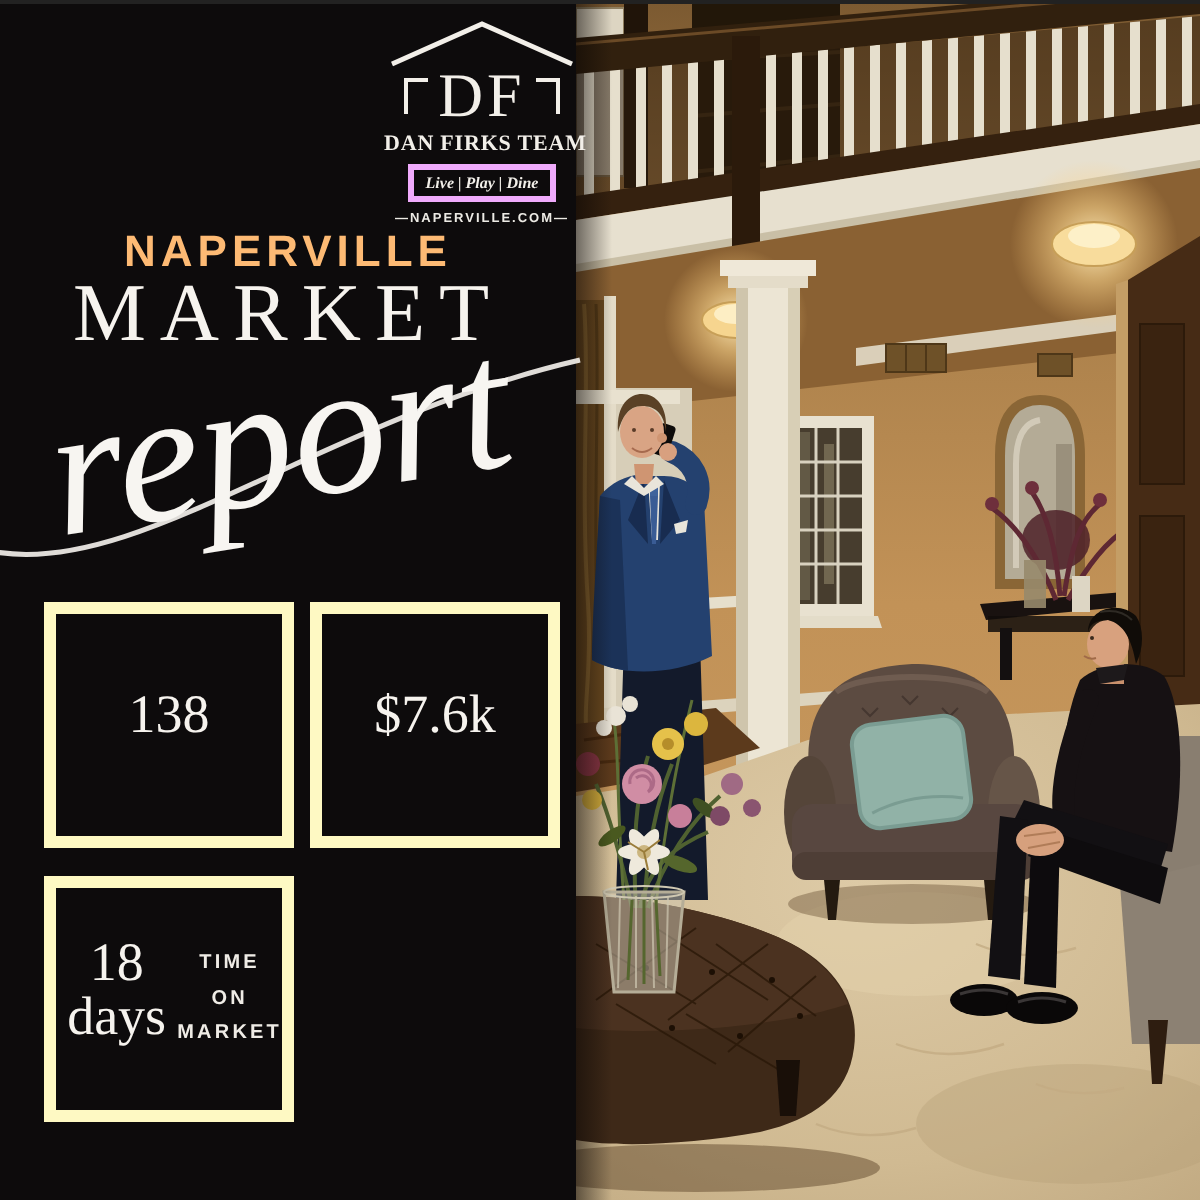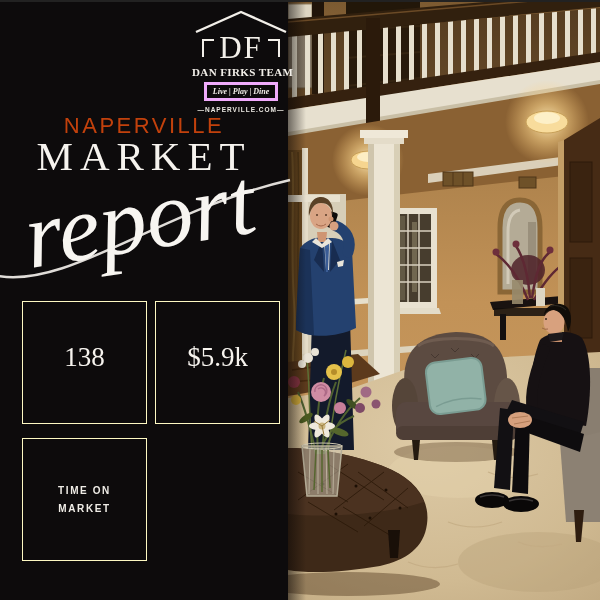--- a/index.html
+++ b/index.html
@@ -7,29 +7,29 @@
           font-family:"Liberation Sans",sans-serif;margin:2px auto;}
   .photo{position:absolute;left:288px;top:0;width:312px;height:600px;display:block;}
   
   .logo{position:absolute;left:192px;top:6px;width:98px;color:#f2efe9;text-align:center;}
   .logo svg{display:block;margin:0 auto;overflow:visible;}
   .team{font-family:"Liberation Serif",serif;font-weight:700;font-size:11px;letter-spacing:.4px;margin-top:2px;white-space:nowrap;}
   .tagline{display:inline-block;border:3px solid #f0abfc;font-family:"Liberation Serif",serif;
            font-style:italic;font-weight:700;font-size:8px;padding:2px 6px;margin-top:4px;white-space:nowrap;}
   .website{font-size:6.5px;font-weight:700;letter-spacing:1px;margin-top:5px;white-space:nowrap;color:#eceae4;}
   
-  .location{position:absolute;left:0;top:111px;width:288px;text-align:center;color:#c2410c;
-            font-size:22px;font-weight:400;letter-spacing:2.5px;}
+  .location{position:absolute;left:0;top:111px;width:288px;text-align:center;color:#fdba74;
+            font-size:22px;font-weight:700;letter-spacing:2.5px;}
   .headline{position:absolute;left:0;top:134px;width:288px;text-align:center;color:#f6f3ee;
             font-family:"Liberation Serif",serif;font-weight:400;font-size:41px;letter-spacing:7px;line-height:1;}
   .script{position:absolute;left:-8px;top:148px;width:304px;height:140px;overflow:visible;}
   
   .stats{position:absolute;left:22px;top:299px;display:grid;grid-template-columns:125px 125px;
          grid-auto-rows:123px;gap:14px 8px;}
-  .stat{border:1px solid #fef9c3;display:flex;flex-direction:row;align-items:center;
+  .stat{border:6px solid #fef9c3;display:flex;flex-direction:row;align-items:center;
         justify-content:center;text-align:center;color:#f6f3ee;}
   .stat-value{font-family:"Liberation Serif",serif;font-size:27px;line-height:1;margin-bottom:10px;}
   .stat-label{font-size:10px;font-weight:700;letter-spacing:1.6px;line-height:1.75;
               white-space:pre-line;color:#efece6;}
 </style>
 </head>
 <body>
 
 <div class="canvas">
 
@@ -329,21 +329,22 @@
   <svg class="script" viewBox="0 0 304 140">
     <path d="M6,126 C78,138 168,60 298,30" stroke="#f6f3ee" stroke-width="2.5" fill="none" opacity=".9"></path>
     <text x="150" y="100" text-anchor="middle" font-family="Liberation Serif, serif" font-style="italic" font-size="94" fill="#f7f5f1" transform="rotate(-9 150 84)">report</text>
   </svg>
 
   <div class="stats">
     <div class="stat">
       <div class="stat-value">138</div>
     </div>
     <div class="stat">
-      <div class="stat-value">$5.9k</div>
+      <div class="stat-value">$7.6k</div>
     </div>
     <div class="stat">
+      <div class="stat-value">18 days</div>
       <div class="stat-label">TIME ON
 MARKET</div>
     </div>
   </div>
 
 </div>
 
 </body></html>

